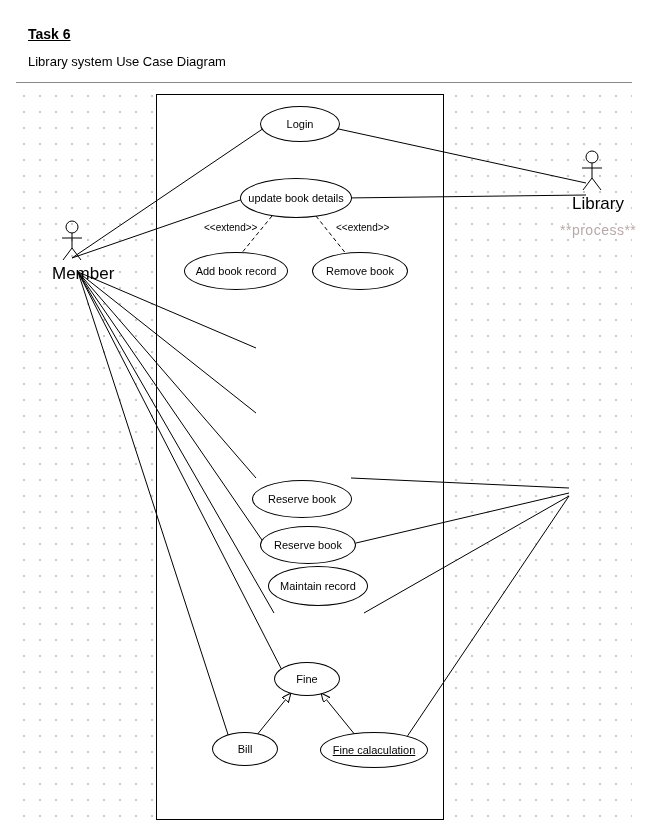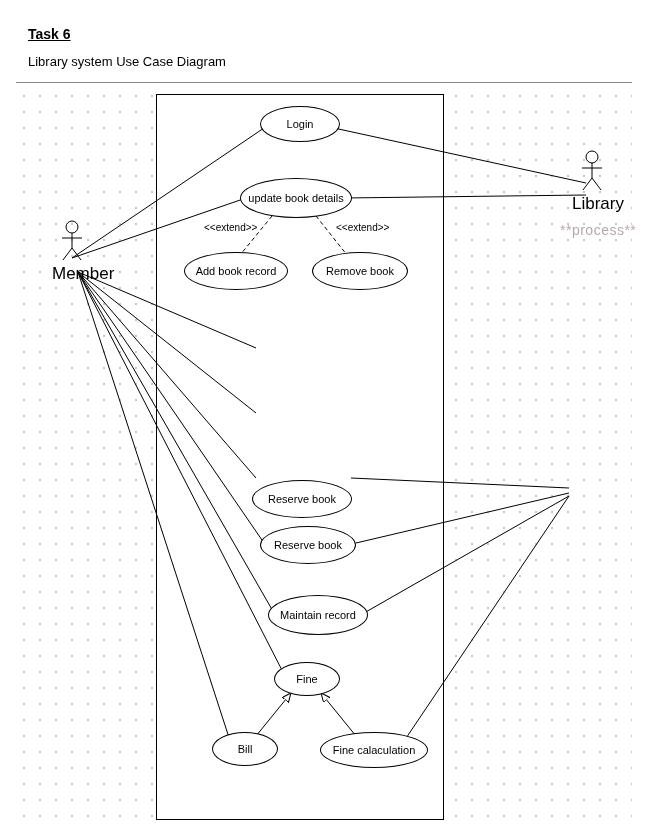--- a/index.html
+++ b/index.html
@@ -172,19 +172,19 @@
     <div class="uc" style="left:244px; top:18px; width:80px; height:36px;">Login</div>
     <div class="uc" style="left:168px; top:164px; width:104px; height:38px;">Add book record</div>
     <div class="uc" style="left:224px; top:90px; width:112px; height:40px;">update book details</div>
     <div class="uc" style="left:296px; top:164px; width:96px; height:38px;">Remove book</div>
 
     <div class="ext-label" style="left:188px; top:134px;">&lt;&lt;extend&gt;&gt;</div>
     <div class="ext-label" style="left:320px; top:134px;">&lt;&lt;extend&gt;&gt;</div>
 
     <div class="uc" style="left:236px; top:392px; width:100px; height:38px;">Reserve book</div>
     <div class="uc" style="left:244px; top:438px; width:96px; height:38px;">Reserve book</div>
-    <div class="uc" style="left:252px; top:507px; width:100px; height:40px;">Maintain record</div>
+    <div class="uc" style="left:252px; top:478px; width:100px; height:40px;">Maintain record</div>
     <div class="uc" style="left:258px; top:574px; width:66px; height:34px;">Fine</div>
     <div class="uc" style="left:196px; top:644px; width:66px; height:34px;">Bill</div>
-    <div class="uc" style="left:304px; top:644px; width:108px; height:36px;">Fine calaculation</div>
+    <div class="uc" style="left:304px; top:644px; width:108px; height:36px;text-decoration:underline;">Fine calaculation</div>
 
   </div>
 </div>
 
 </body></html>

